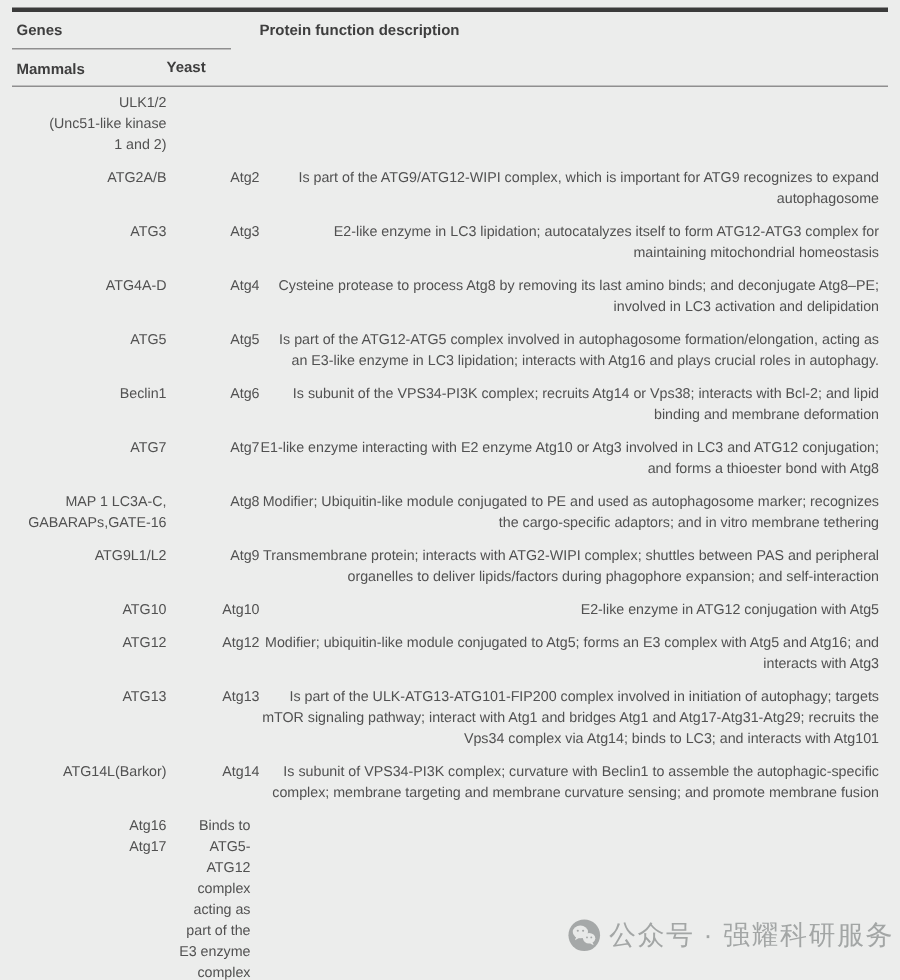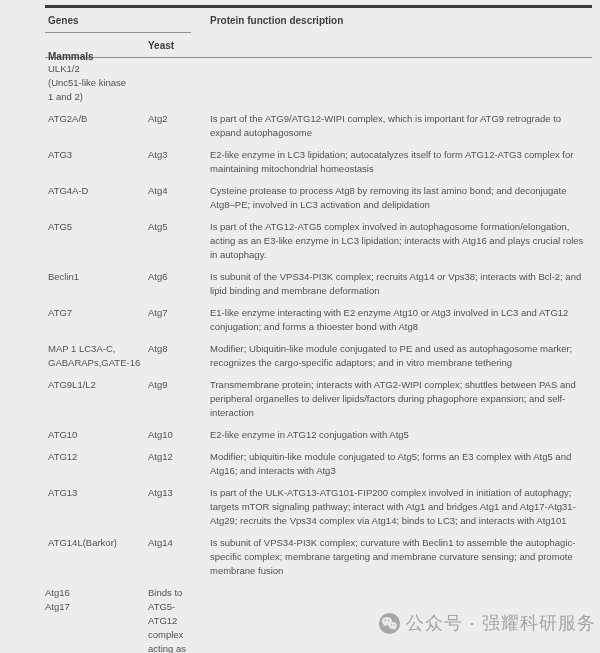--- a/index.html
+++ b/index.html
@@ -3,35 +3,35 @@
 <meta charset="utf-8">
 <style>
   html,body{margin:0;padding:0;}
   body{
     width:600px;height:653px;
     background:#ecedec;
     font-family:"Liberation Sans","DejaVu Sans",sans-serif;
     position:relative;overflow:hidden;
     -webkit-font-smoothing:antialiased;
   }
-  .page{position:absolute;inset:0;padding:5px 8px 16px;box-sizing:border-box;margin-left:37px;}
+  .page{position:absolute;inset:0;padding:5px 8px 16px;box-sizing:border-box;}
   .rule-thick{height:3px;background:#3b3b3b;}
 
   
   .hdr1{position:relative;height:25px;}
   .hdr-label{font-size:10px;font-weight:bold;color:#3e3e3e;}
   .genes-label{position:absolute;left:3px;top:7px;}
   .genes-underline{position:absolute;left:0;top:24px;width:146px;height:1px;background:#8f8f8f;}
   .desc-hdr-label{position:absolute;left:165px;top:7px;}
   .hdr2{position:relative;height:24px;border-bottom:1px solid #8f8f8f;}
-  .mammals-label{position:absolute;left:3px;top:18px;}
+  .mammals-label{position:absolute;left:3px;top:8px;}
   .yeast-label{position:absolute;left:103px;top:7px;text-align:right;}
 
   
-  .row{display:grid;grid-template-columns:103px 62px 1fr;padding:4px 0;}
+  .row{display:grid;grid-template-columns:103px 62px 1fr;padding:4px 0;text-align:right;}
   .cell{
     font-size:9.5px;line-height:14px;color:#515151;
     white-space:pre-line;
   }
   .cell.mammal{padding-left:3px;}
   .cell.desc{padding-right:6px;}
 
   
   .watermark{
     position:absolute;left:378px;top:611px;
@@ -62,31 +62,31 @@
 
   <div id="rows">
       <div class="row">
         <div class="cell mammal">ULK1/2
 (Unc51-like kinase
 1 and 2)</div>
       </div>
       <div class="row">
         <div class="cell mammal">ATG2A/B</div>
         <div class="cell yeast">Atg2</div>
-        <div class="cell desc">Is part of the ATG9/ATG12-WIPI complex, which is important for ATG9 retrograde to expand autophagosome</div>
+        <div class="cell desc">Is part of the ATG9/ATG12-WIPI complex, which is important for ATG9 recognizes to expand autophagosome</div>
       </div>
       <div class="row">
         <div class="cell mammal">ATG3</div>
         <div class="cell yeast">Atg3</div>
         <div class="cell desc">E2-like enzyme in LC3 lipidation; autocatalyzes itself to form ATG12-ATG3 complex for maintaining mitochondrial homeostasis</div>
       </div>
       <div class="row">
         <div class="cell mammal">ATG4A-D</div>
         <div class="cell yeast">Atg4</div>
-        <div class="cell desc">Cysteine protease to process Atg8 by removing its last amino bond; and deconjugate Atg8–PE; involved in LC3 activation and delipidation</div>
+        <div class="cell desc">Cysteine protease to process Atg8 by removing its last amino binds; and deconjugate Atg8–PE; involved in LC3 activation and delipidation</div>
       </div>
       <div class="row">
         <div class="cell mammal">ATG5</div>
         <div class="cell yeast">Atg5</div>
         <div class="cell desc">Is part of the ATG12-ATG5 complex involved in autophagosome formation/elongation, acting as an E3-like enzyme in LC3 lipidation; interacts with Atg16 and plays crucial roles in autophagy.</div>
       </div>
       <div class="row">
         <div class="cell mammal">Beclin1</div>
         <div class="cell yeast">Atg6</div>
         <div class="cell desc">Is subunit of the VPS34-PI3K complex; recruits Atg14 or Vps38; interacts with Bcl-2; and lipid binding and membrane deformation</div>

